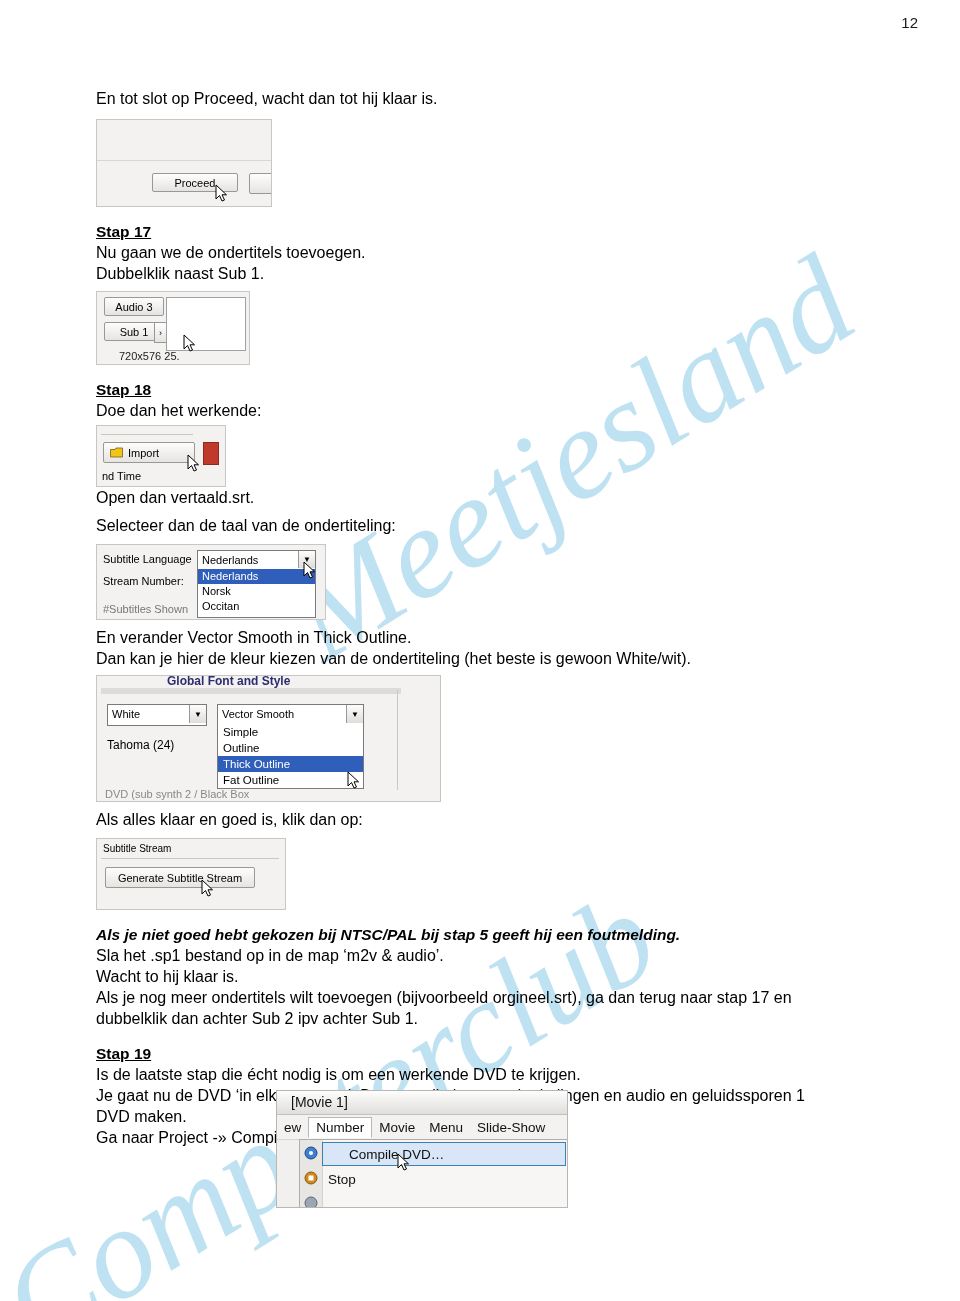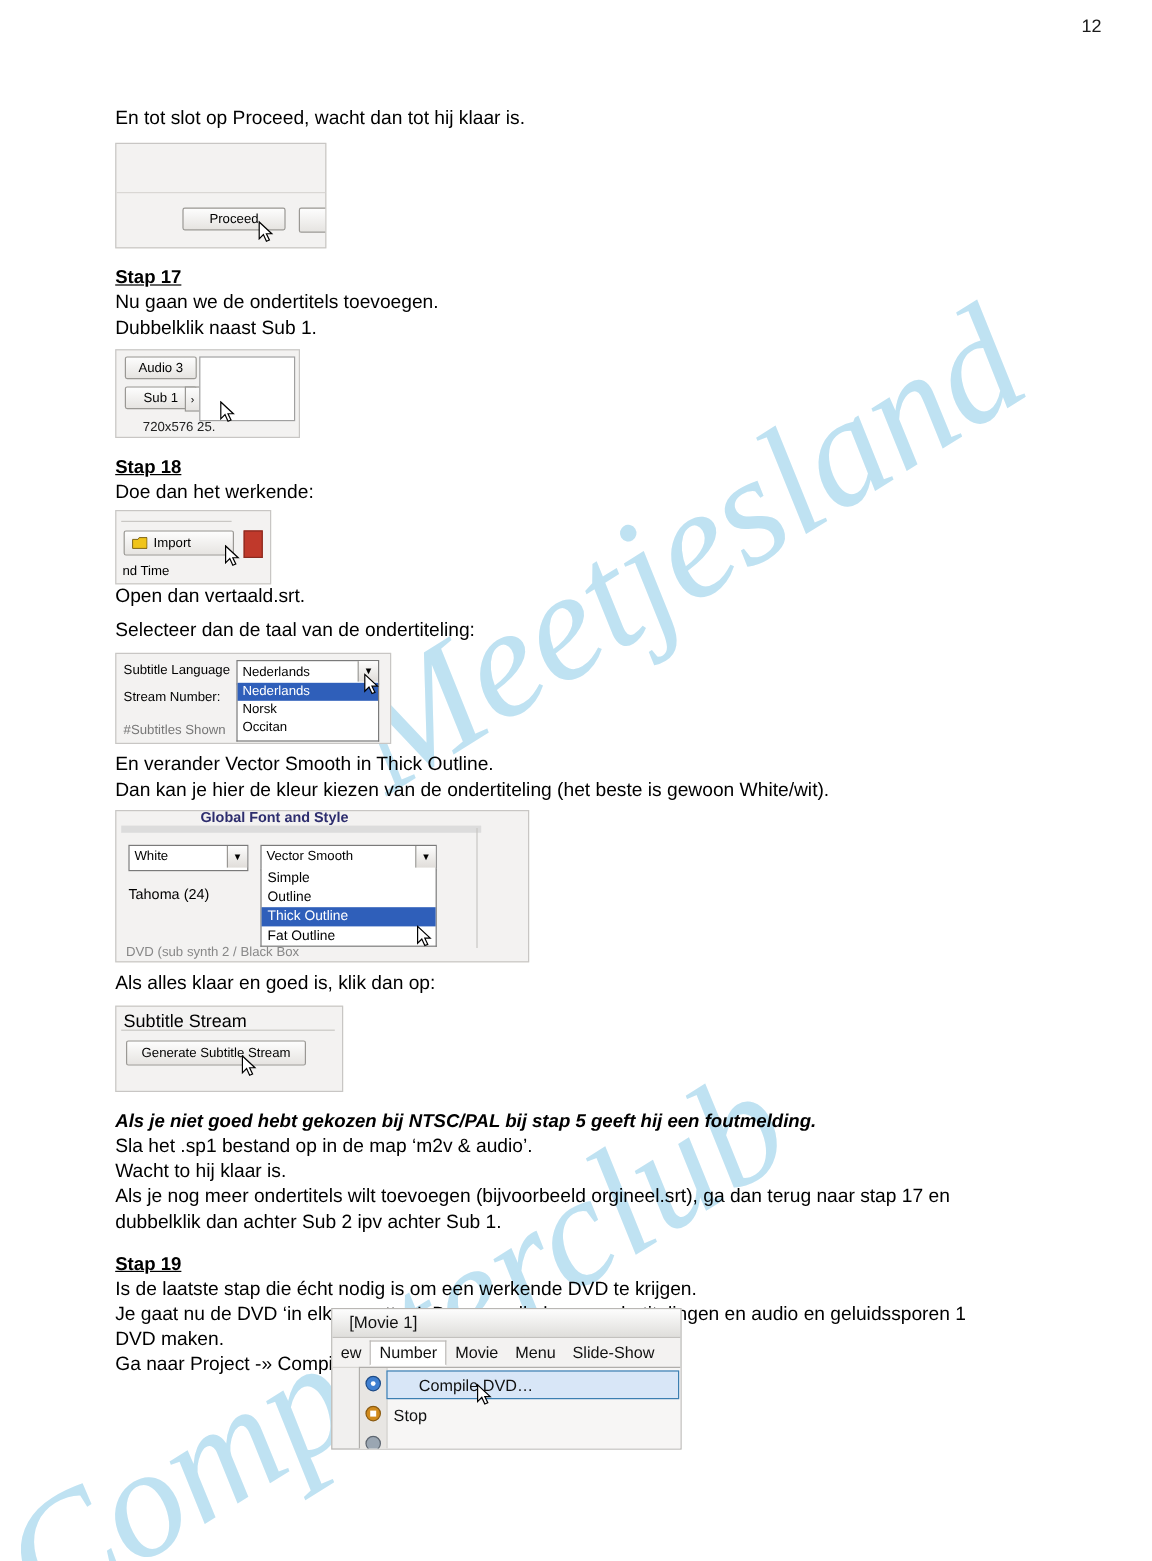--- a/index.html
+++ b/index.html
@@ -137,21 +137,21 @@
   .shot5 .list{position:absolute;left:120px;top:48px;width:145px;height:64px;background:#fff;border:1px solid #7a7a7a;border-top:none;}
   .shot5 .opt{height:16px;line-height:16px;padding-left:5px;font-size:11.5px;}
   .shot5 .opt.sel{background:#2f5fba;color:#fff;}
   .shot5 .font{position:absolute;left:10px;top:62px;font-size:12px;}
   .shot5 .faint{position:absolute;left:8px;top:112px;font-size:11px;color:#888;}
   .shot5 .sidebar{position:absolute;left:300px;top:14px;width:1px;height:100px;background:#c9c7c4;}
   .shot5 .cursor{left:250px;top:95px;}
 
   
   .shot6{width:190px;height:72px;margin-top:8px;background:#f3f2f1;}
-  .shot6 .lbl{position:absolute;left:6px;top:4px;font-size:15px;}
+  .shot6 .lbl{position:absolute;left:6px;top:4px;font-size:10px;}
   .shot6 .line{position:absolute;left:4px;top:19px;width:178px;height:1px;background:#c9c7c4;}
   .shot6 .gen{position:absolute;left:8px;top:28px;width:150px;height:21px;}
   .shot6 .cursor{left:104px;top:40px;}
 
   
   .shot7{
     position:absolute;left:276px;top:1090px;width:290px;height:116px;
     background:#f1f0ef;border:1px solid #b9b7b4;overflow:hidden;
     font-family:"Liberation Sans", sans-serif;
   }

